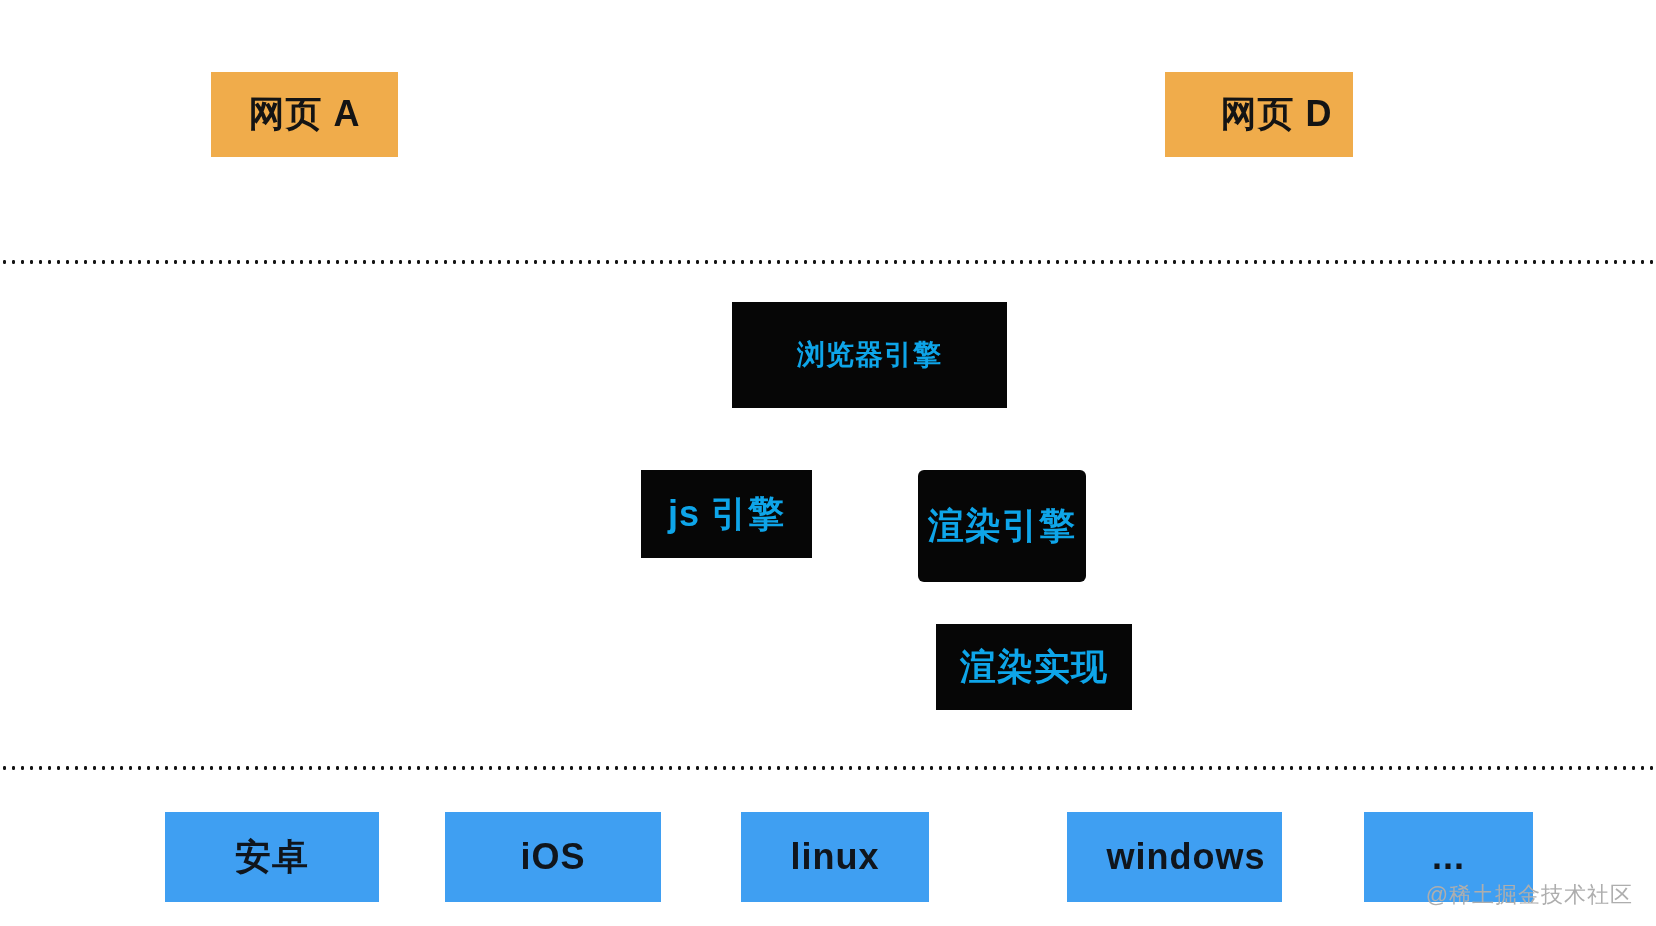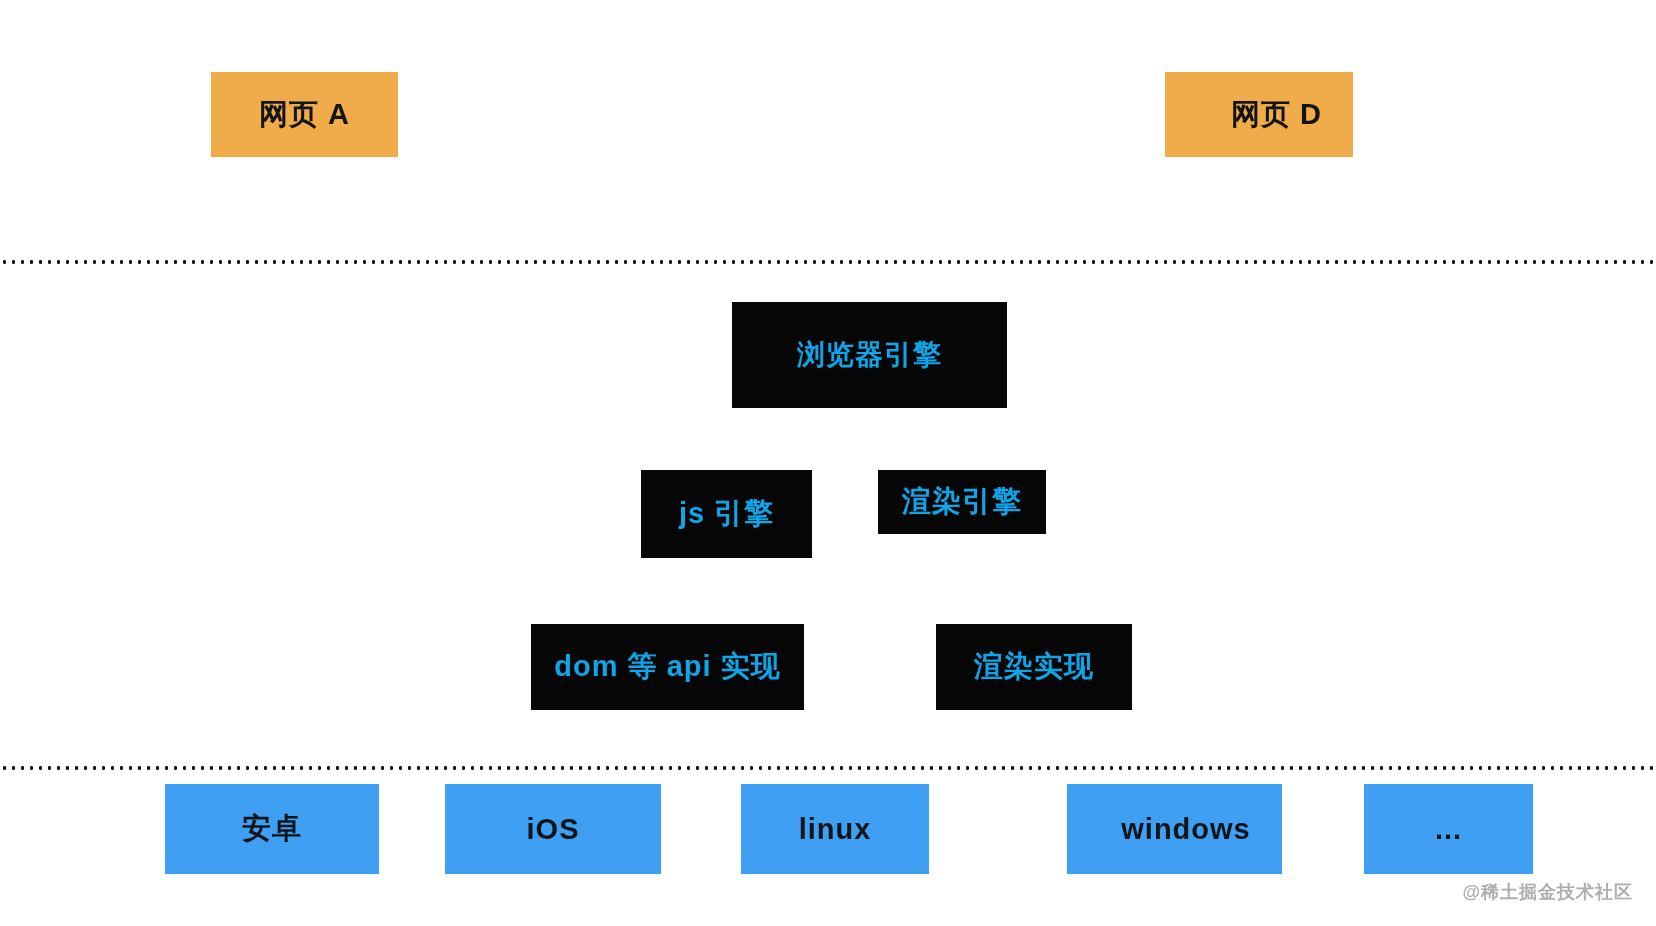--- a/index.html
+++ b/index.html
@@ -14,36 +14,37 @@
     height: 926px;
     background: #ffffff;
     overflow: hidden;
   }
   .box {
     position: absolute;
     display: flex;
     align-items: center;
     justify-content: center;
     font-weight: 700;
-    font-size: 29px;
+    font-size: 36px;
     letter-spacing: 1px;
     white-space: nowrap;
     box-sizing: border-box;
   }
   .box.orange {
     background: #F0AC4B;
     color: #141414;
   }
   .box.black {
     background: #060606;
     color: #0ea5e9;
   }
   .box.blue {
     background: #3F9FF2;
     color: #10151c;
+    margin-top: 28px;
   }
   .dotted-line {
     position: absolute;
     left: 0;
     width: 1656px;
     height: 6px;
     background-image: radial-gradient(circle, #141414 1.7px, rgba(0,0,0,0) 2px);
     background-size: 9px 6px;
     background-repeat: repeat-x;
     background-position: 0 center;
@@ -52,53 +53,52 @@
   .wp-a { left: 211px; top: 72px;  width: 187px; height: 85px; }
   .wp-b { left: 530px; top: 72px;  width: 188px; height: 85px; }
   .wp-c { left: 834px; top: 72px;  width: 188px; height: 85px; }
   .wp-d { left: 1165px; top: 72px; width: 188px; height: 85px; padding-left: 35px; }
   
   .sep-top    { top: 259px; }
   .sep-bottom { top: 765px; }
   
   .browser-engine { left: 732px; top: 302px; width: 275px; height: 106px; font-size: 28px; }
   .js-engine      { left: 641px; top: 470px; width: 171px; height: 88px; }
-  .render-engine  { left: 878px; top: 470px; width: 168px; height: 64px; }
+  .render-engine  { left: 918px; top: 470px; width: 168px; height: 112px; border-radius: 6px; }
   .dom-api-impl   { left: 531px; top: 624px; width: 273px; height: 86px; }
   .render-impl    { left: 936px; top: 624px; width: 196px; height: 86px; }
   
   .pf-android { left: 165px;  top: 784px; width: 214px; height: 90px; }
   .pf-ios     { left: 445px;  top: 784px; width: 216px; height: 90px; }
   .pf-linux   { left: 741px;  top: 784px; width: 188px; height: 90px; }
   .pf-windows { left: 1067px; top: 784px; width: 215px; height: 90px; padding-left: 23px; }
   .pf-more    { left: 1364px; top: 784px; width: 169px; height: 90px; }
   .watermark {
     position: absolute;
     top: 880px;
     right: 23px;
-    font-size: 18px;
-    font-weight: 700;
+    font-size: 22px;
+    font-weight: 400;
     color: #aeaeae;
     letter-spacing: 1px;
   }
 </style>
 </head>
 <body>
 
 <div class="canvas">
 
   <div class="box orange wp-a">网页 A</div>
   <div class="box orange wp-d">网页 D</div>
 
   <div class="dotted-line sep-top"></div>
 
   <div class="box black browser-engine">浏览器引擎</div>
   <div class="box black js-engine">js 引擎</div>
   <div class="box black render-engine">渲染引擎</div>
-  <div class="box black dom-api-impl">dom 等 api 实现</div>
   <div class="box black render-impl">渲染实现</div>
 
   <div class="dotted-line sep-bottom"></div>
 
   <div class="box blue pf-android">安卓</div>
   <div class="box blue pf-ios">iOS</div>
   <div class="box blue pf-linux">linux</div>
   <div class="box blue pf-windows">windows</div>
   <div class="box blue pf-more">...</div>
 

